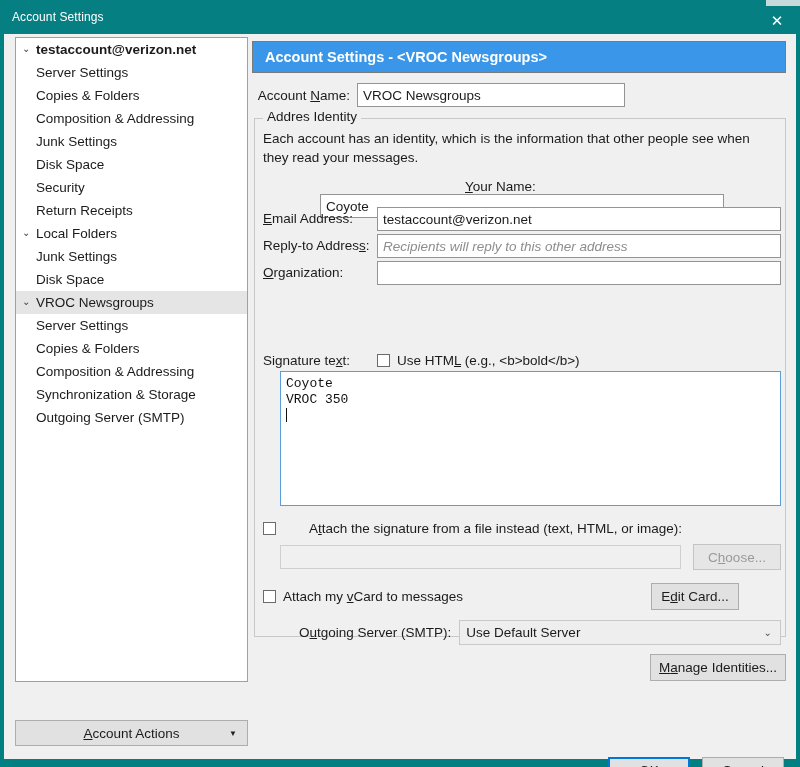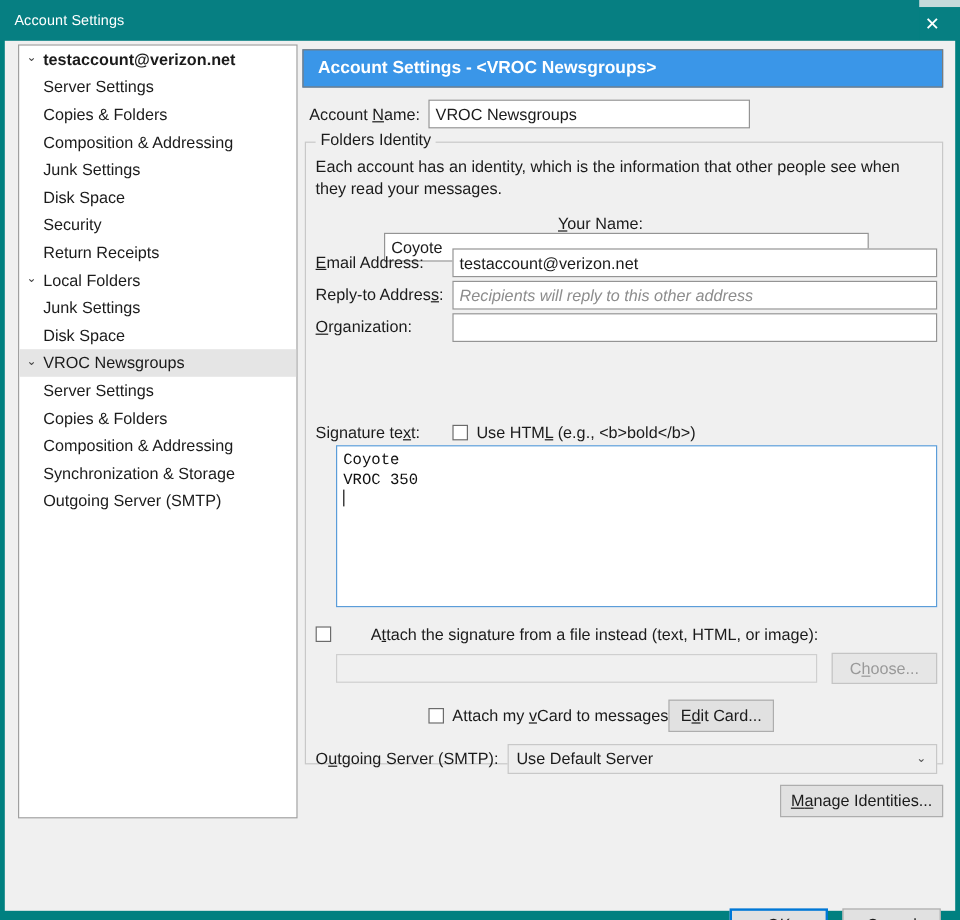--- a/index.html
+++ b/index.html
@@ -309,35 +309,35 @@
   .btn.disabled { color: #9a9a9a; border-color: #c4c4c4; background: #e6e6e6; }
   .btn-choose { width: 88px; height: 26px; }
   .vcard-row {
     position: absolute;
     left: 8px;
     top: 463px;
     width: 476px;
     height: 28px;
     display: flex;
     align-items: center;
-    justify-content: center;
+    justify-content: space-between;
   }
   .vcard-left { display: flex; align-items: center; }
   .btn-editcard { width: 88px; height: 27px; }
 
   .smtp-row {
     position: absolute;
     left: 8px;
     top: 500px;
     width: 518px;
     height: 26px;
     display: flex;
     align-items: center;
   }
-  .smtp-label { font-size: 13.5px; color: #1b1b1b; margin-right: 8px; }
+  .smtp-label { font-size: 13.5px; color: #1b1b1b; margin-right: 8px; margin-left: 36px; }
   .combobox {
     flex: 1;
     height: 25px;
     background: #eeeeee;
     border: 1px solid #c8c8c8;
     box-sizing: border-box;
     display: flex;
     align-items: center;
     font-size: 13.5px;
     color: #1b1b1b;
@@ -443,32 +443,36 @@
         </div>
         <div class="tree-row level1">
           <span class="tree-label">Synchronization &amp; Storage</span>
         </div>
         <div class="tree-row level0">
           <span class="twisty"></span>
           <span class="tree-label">Outgoing Server (SMTP)</span>
         </div>
       </div>
 
+    <div class="account-actions">
+      <span><span class="mn">A</span><span>ccount Actions</span></span>
+      <span class="caret">▼</span>
+    </div>
 
     <div class="main">
 
       <div class="panel-header">Account Settings - &lt;VROC Newsgroups&gt;</div>
 
       <div class="acct-name-row">
         <span class="acct-name-label"><span>Account </span><span class="mn">N</span><span>ame:</span></span>
         <div class="textbox" id="acct-name-input">VROC Newsgroups</div>
       </div>
 
       <div class="groupbox">
-        <span class="group-legend">Folders Identity</span>
+        <span class="group-legend">Addres Identity</span>
         <div class="group-desc">Each account has an identity, which is the information that other people see when they read your messages.</div>
 
         <div id="identity-fields">
             <div class="field-row" style="top: 60px; flex-direction: column;">
               <span class="field-label"><span></span><span class="mn">Y</span><span>our Name:</span></span>
               <div class="textbox field-input">Coyote</div>
             </div>
             <div class="field-row" style="top: 87px;">
               <span class="field-label"><span></span><span class="mn">E</span><span>mail Address:</span></span>
               <div class="textbox field-input">testaccount@verizon.net</div>

